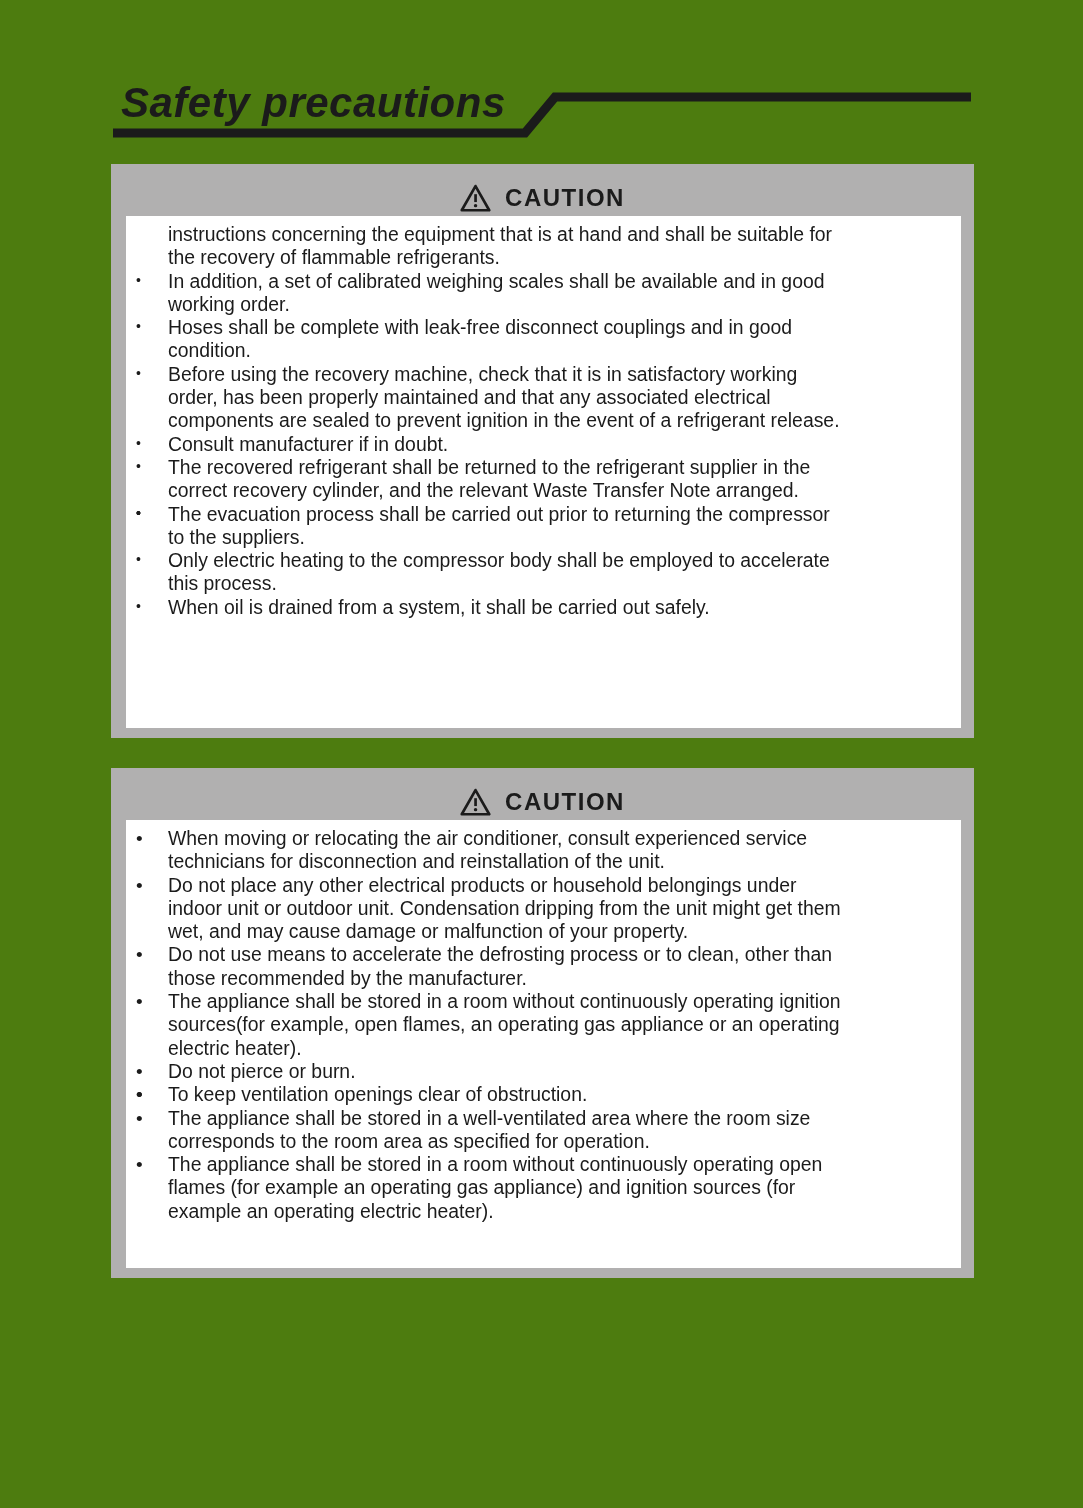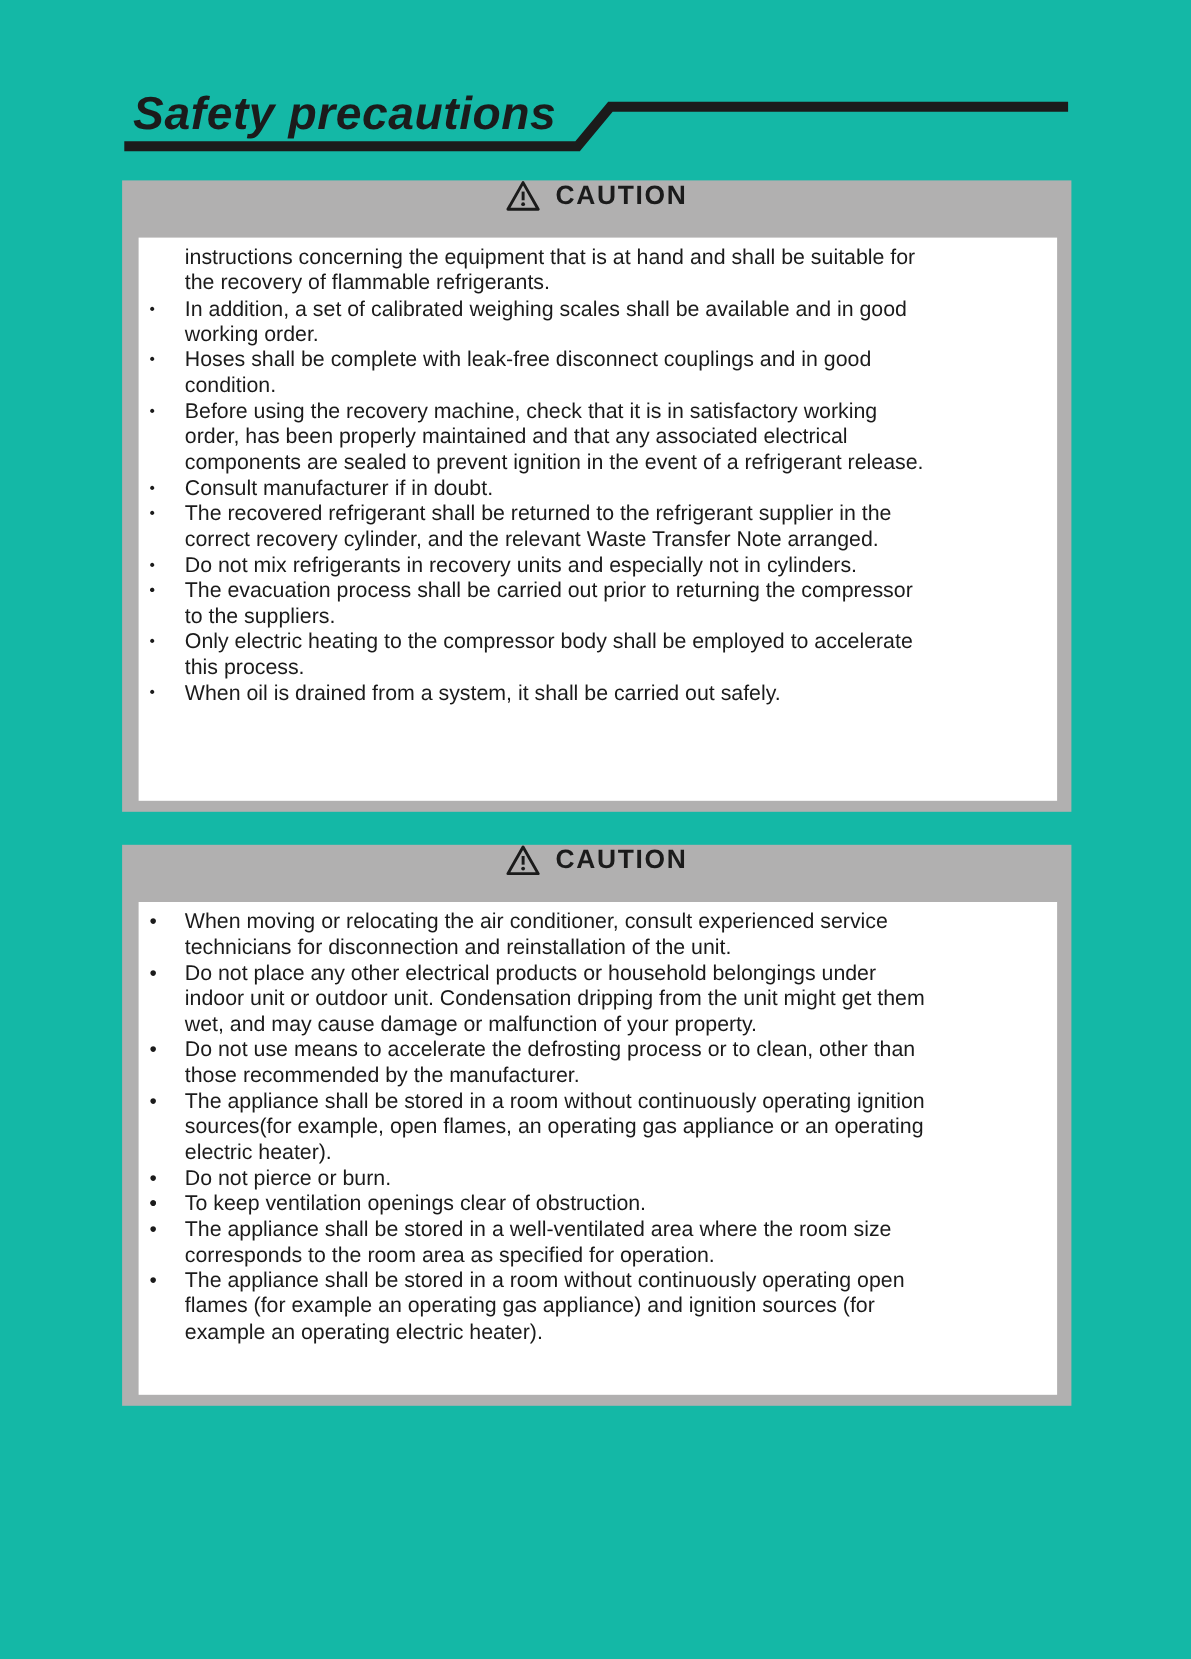--- a/index.html
+++ b/index.html
@@ -4,21 +4,21 @@
 <style>
   html, body {
     margin: 0;
     padding: 0;
     background: #ffffff;
   }
   .page {
     position: relative;
     width: 1083px;
     height: 1508px;
-    background: #14b8a6;
+    background: #4d7c0f;
     font-family: "Liberation Sans", "DejaVu Sans", sans-serif;
     color: #1b1b1b;
     overflow: hidden;
   }
 
   
   .page-title {
     position: absolute;
     left: 121px;
     top: 79px;
@@ -45,21 +45,21 @@
     left: 111px;
     width: 863px;
     background: #b1b0b0;
   }
   .caution-box.box-1 { top: 164px; height: 574px; }
   .caution-box.box-2 { top: 768px; height: 510px; }
 
   .caution-header {
     height: 48px;
     display: flex;
-    align-items: flex-start;
+    align-items: flex-end;
     justify-content: center;
     gap: 14px;
   }
   .warning-icon svg {
     display: block;
     width: 31px;
     height: 28px;
   }
   .caution-label {
     font-size: 24px;
@@ -144,21 +144,21 @@
           <li><span class="bullet-marker">•</span><span class="bullet-text">In addition, a set of calibrated weighing scales shall be available and in good
 working order.</span></li>
           <li><span class="bullet-marker">•</span><span class="bullet-text">Hoses shall be complete with leak-free disconnect couplings and in good
 condition.</span></li>
           <li><span class="bullet-marker">•</span><span class="bullet-text">Before using the recovery machine, check that it is in satisfactory working
 order, has been properly maintained and that any associated electrical
 components are sealed to prevent ignition in the event of a refrigerant release.</span></li>
           <li><span class="bullet-marker">•</span><span class="bullet-text">Consult manufacturer if in doubt.</span></li>
           <li><span class="bullet-marker">•</span><span class="bullet-text">The recovered refrigerant shall be returned to the refrigerant supplier in the
 correct recovery cylinder, and the relevant Waste Transfer Note arranged.</span></li>
-          <li><span class="bullet-marker">•</span><span class="bullet-text">Do not mix refrigerants in recovery units and especially not in cylinders.</span></li>
+          <li><span class="bullet-marker">•</span></li>
           <li><span class="bullet-marker">•</span></li>
           <li><span class="bullet-marker">•</span><span class="bullet-text">The evacuation process shall be carried out prior to returning the compressor
 to the suppliers.</span></li>
           <li><span class="bullet-marker">•</span><span class="bullet-text">Only electric heating to the compressor body shall be employed to accelerate
 this process.</span></li>
           <li><span class="bullet-marker">•</span><span class="bullet-text">When oil is drained from a system, it shall be carried out safely.</span></li>
         </ul>
     </div>
   </div>
 

